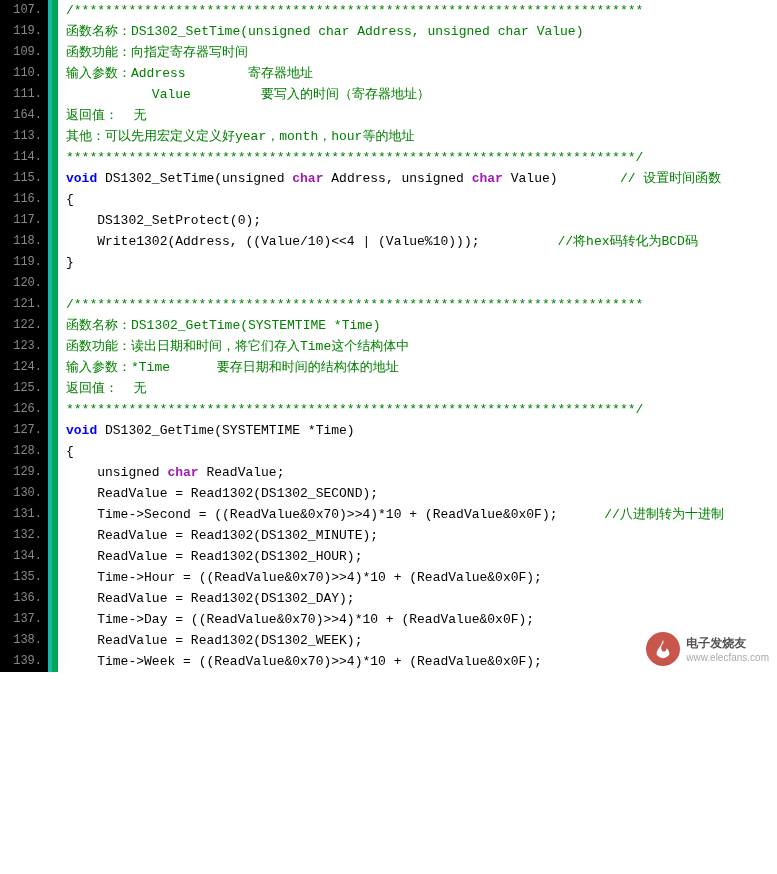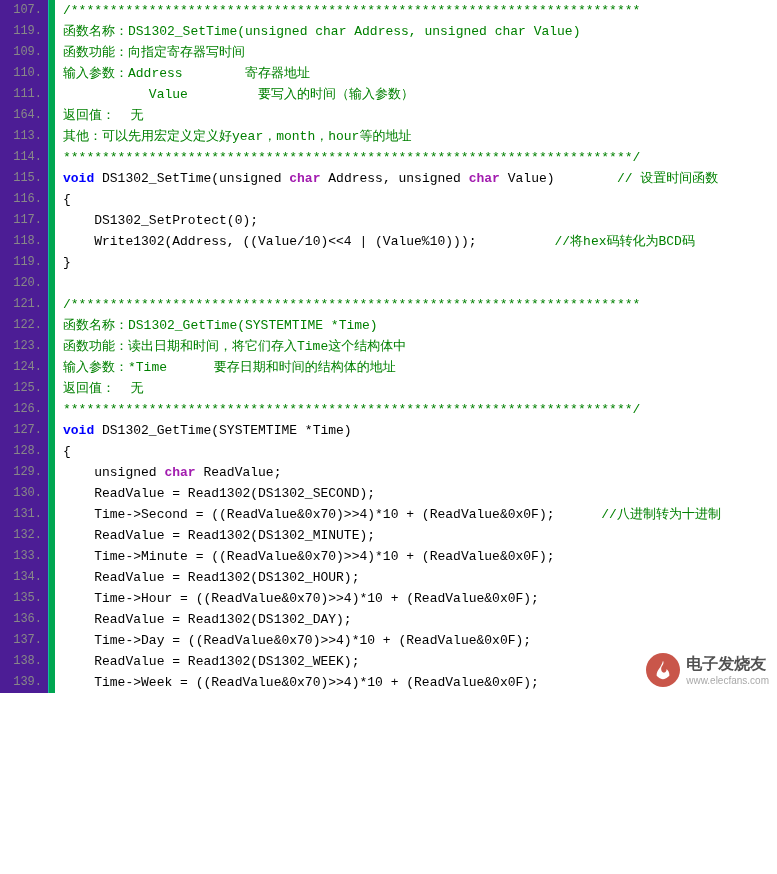--- a/index.html
+++ b/index.html
@@ -20,22 +20,22 @@
     display: flex;
     align-items: stretch;
     min-height: 21px;
   }
   .gutter {
     width: 42px;
     flex: 0 0 42px;
     text-align: right;
     padding-right: 6px;
     color: #888;
-    border-right: 1px solid #14b8a6;
-    background: #4c1d95;
+    border-right: 4px solid #14b8a6;
+    background: #000000;
     font-size: 12px;
     line-height: 21px;
     user-select: none;
   }
   .bar {
     width: 6px;
     flex: 0 0 6px;
     background: #00a651;
   }
   .code {
@@ -63,21 +63,21 @@
   .watermark-icon {
     width: 34px; height: 34px;
     border-radius: 50%;
     background: #c0392b;
     display:flex; align-items:center; justify-content:center;
   }
   .watermark-text {
     font-family: sans-serif;
     color: #555;
   }
-  .watermark-text .t1 { font-size: 16px; font-weight: bold; color: #333;}
+  .watermark-text .t1 { font-size: 12px; font-weight: bold; color: #333;}
   .watermark-text .t2 { font-size: 10px; color: #999;}
 </style>
 </head>
 <body>
 
 <div class="code-container" id="container">
     <div class="line">
       <div class="gutter">107.</div>
       <div class="bar"></div>
       <div class="code"><span class="c-comment">/*************************************************************************</span></div>
@@ -93,21 +93,21 @@
       <div class="code"><span class="c-comment">函数功能：向指定寄存器写时间</span></div>
     </div>
     <div class="line">
       <div class="gutter">110.</div>
       <div class="bar"></div>
       <div class="code"><span class="c-comment">输入参数：Address        寄存器地址</span></div>
     </div>
     <div class="line">
       <div class="gutter">111.</div>
       <div class="bar"></div>
-      <div class="code"><span class="c-comment">           Value         要写入的时间（输入参数）</span></div>
+      <div class="code"><span class="c-comment">           Value         要写入的时间（寄存器地址）</span></div>
     </div>
     <div class="line">
       <div class="gutter">164.</div>
       <div class="bar"></div>
       <div class="code"><span class="c-comment">返回值：  无</span></div>
     </div>
     <div class="line">
       <div class="gutter">113.</div>
       <div class="bar"></div>
       <div class="code"><span class="c-comment">其他：可以先用宏定义定义好year，month，hour等的地址</span></div>
@@ -199,25 +199,20 @@
     </div>
     <div class="line">
       <div class="gutter">131.</div>
       <div class="bar"></div>
       <div class="code"><span class="c-plain">    Time-&gt;Second = ((ReadValue&amp;0x70)&gt;&gt;4)*10 + (ReadValue&amp;0x0F);      </span><span class="c-comment">//八进制转为十进制</span></div>
     </div>
     <div class="line">
       <div class="gutter">132.</div>
       <div class="bar"></div>
       <div class="code"><span class="c-plain">    ReadValue = Read1302(DS1302_MINUTE);</span></div>
-    </div>
-    <div class="line">
-      <div class="gutter">133.</div>
-      <div class="bar"></div>
-      <div class="code"><span class="c-plain">    Time-&gt;Minute = ((ReadValue&amp;0x70)&gt;&gt;4)*10 + (ReadValue&amp;0x0F);</span></div>
     </div>
     <div class="line">
       <div class="gutter">134.</div>
       <div class="bar"></div>
       <div class="code"><span class="c-plain">    ReadValue = Read1302(DS1302_HOUR);</span></div>
     </div>
     <div class="line">
       <div class="gutter">135.</div>
       <div class="bar"></div>
       <div class="code"><span class="c-plain">    Time-&gt;Hour = ((ReadValue&amp;0x70)&gt;&gt;4)*10 + (ReadValue&amp;0x0F);</span></div>

